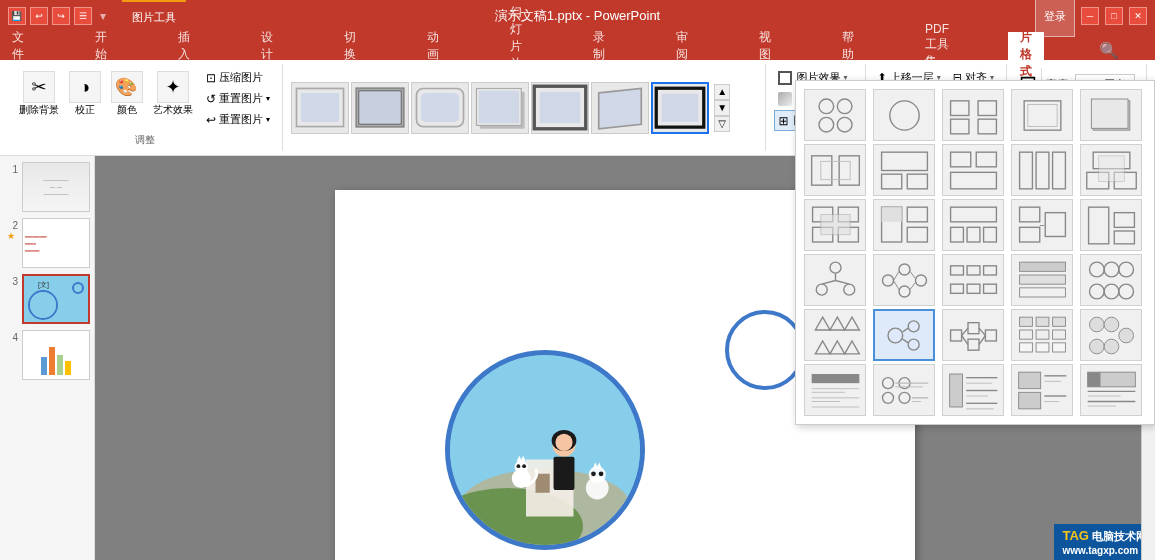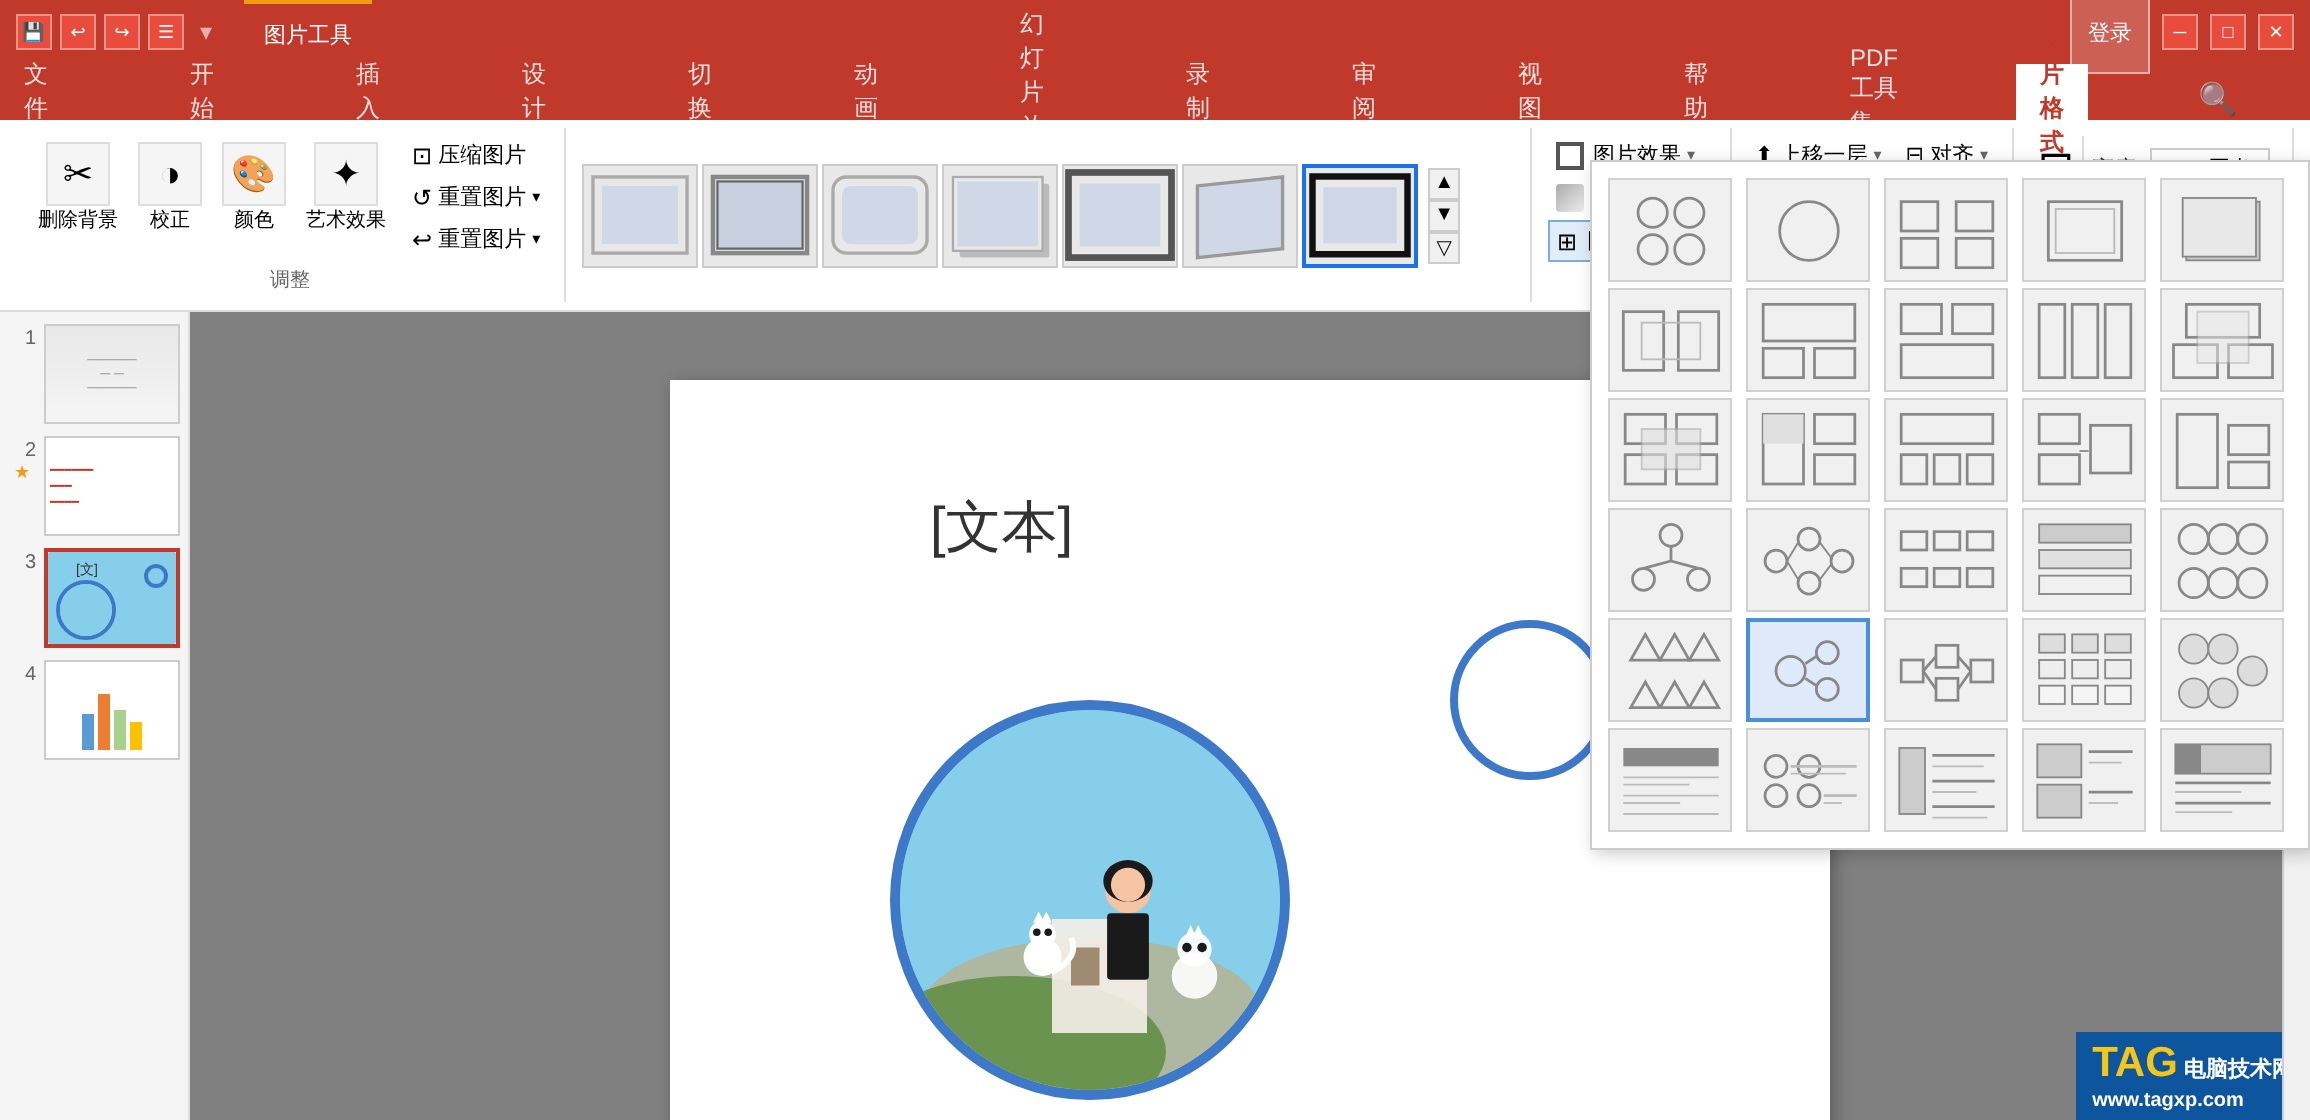--- a/index.html
+++ b/index.html
@@ -77,21 +77,21 @@
 
     
     .dropdown-panel { position: absolute; top: 80px; right: 0; width: 360px; background: white; border: 1px solid #ccc; box-shadow: 2px 2px 8px rgba(0,0,0,0.2); z-index: 100; padding: 8px; }
     .dropdown-grid { display: grid; grid-template-columns: repeat(5, 1fr); gap: 3px; }
     .dropdown-item { width: 62px; height: 52px; background: #f0f0f0; border: 1px solid #d0d0d0; cursor: pointer; display: flex; align-items: center; justify-content: center; }
     .dropdown-item.selected { background: #e0ecf8; border: 2px solid #5090c8; }
     .dropdown-item svg { width: 55px; height: 45px; }
 
     
     .watermark { position: absolute; bottom: 0; right: 0; background: rgba(0,80,160,0.9); color: white; font-size: 11px; padding: 4px 8px; font-weight: bold; }
-    .watermark-tag { font-size: 21px; font-weight: bold; color: #f5c518; }
+    .watermark-tag { font-size: 13px; font-weight: bold; color: #f5c518; }
 
     
     .styles-arrow { display: flex; flex-direction: column; justify-content: space-between; padding: 2px; }
     .arrow-btn { width: 16px; height: 16px; background: #f0f0f0; border: 1px solid #ccc; cursor: pointer; display: flex; align-items: center; justify-content: center; font-size: 10px; }
 
     .pic-border-icon { width: 14px; height: 14px; border: 2px solid #555; display: inline-block; vertical-align: middle; margin-right: 2px; }
     .pic-effect-icon { width: 14px; height: 14px; background: linear-gradient(135deg, #aaa, #eee); display: inline-block; vertical-align: middle; margin-right: 2px; border-radius: 2px; }
     .pic-layout-icon { display: inline-block; vertical-align: middle; margin-right: 2px; font-size: 12px; }
 
     .dropdown-btn { display: inline-block; font-size: 8px; color: #666; vertical-align: middle; }
@@ -101,20 +101,21 @@
 
 <div class="title-bar">
   <div class="title-bar-left">
     <div class="title-icon">💾</div>
     <div class="title-icon">↩</div>
     <div class="title-icon">↪</div>
     <div class="title-icon">☰</div>
     <span style="color:rgba(255,255,255,0.6);margin:0 4px;">▾</span>
     <span style="background:#c0392b; color:white; font-size:11px; padding: 0 10px; border-top: 2px solid #f39c12; height:32px; display:flex; align-items:center; margin-left:8px;">图片工具</span>
   </div>
+  <div class="title-bar-center">演示文稿1.pptx - PowerPoint</div>
   <div class="title-bar-right">
     <button class="login-btn">登录</button>
     <div class="title-icon">─</div>
     <div class="title-icon">□</div>
     <div class="title-icon">✕</div>
   </div>
 </div>
 
 <div class="ribbon">
   <div class="ribbon-tabs">
@@ -380,21 +381,20 @@
   <div class="canvas-area">
 
     <div style="position:absolute; right:0; top:0; bottom:0; width:14px; background:#f0f0f0; border-left:1px solid #ccc; display:flex; flex-direction:column; align-items:center; justify-content:flex-start; padding-top:4px; z-index:5;">
       <div style="font-size:8px; color:#666;">▲</div>
       <div style="width:10px; height:40px; background:#aaa; border-radius:3px; margin:4px 0;"></div>
 
     </div>
 
     <div class="slide-canvas">
 
-      <div class="slide-text">[文本]</div>
 
       <div class="slide-circle"></div>
 
       <div class="slide-anime-img">
 
         <svg viewBox="0 0 200 200" xmlns="http://www.w3.org/2000/svg" width="200" height="200">
 
           <circle cx="100" cy="100" r="100" fill="#87ceeb"></circle>
 
           <ellipse cx="100" cy="160" rx="90" ry="40" fill="#c8a96e" opacity="0.6"></ellipse>

